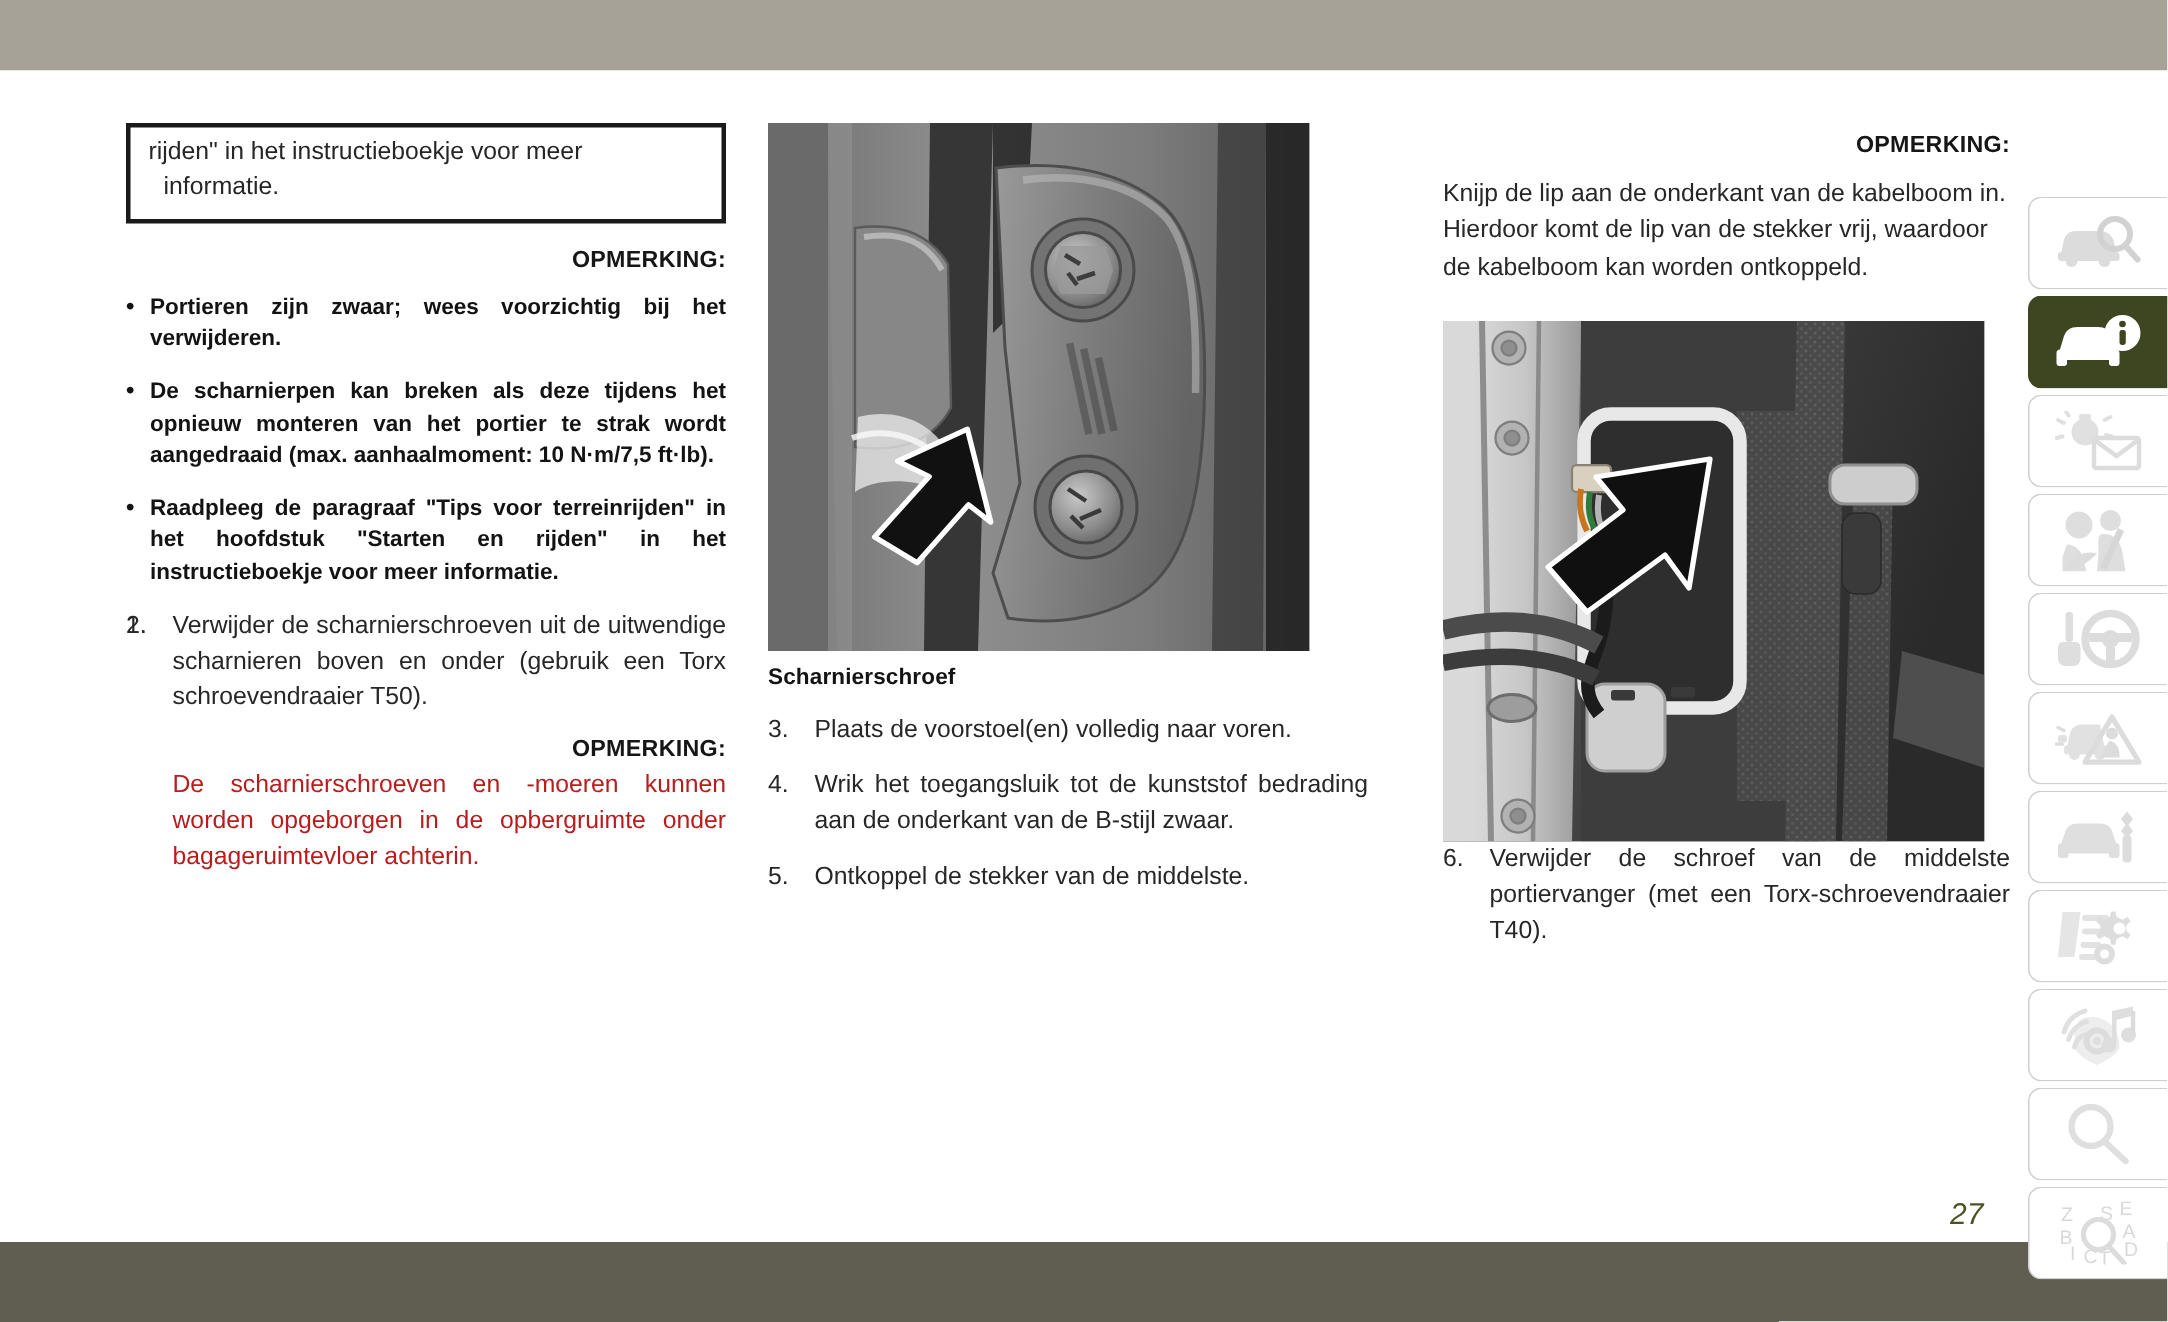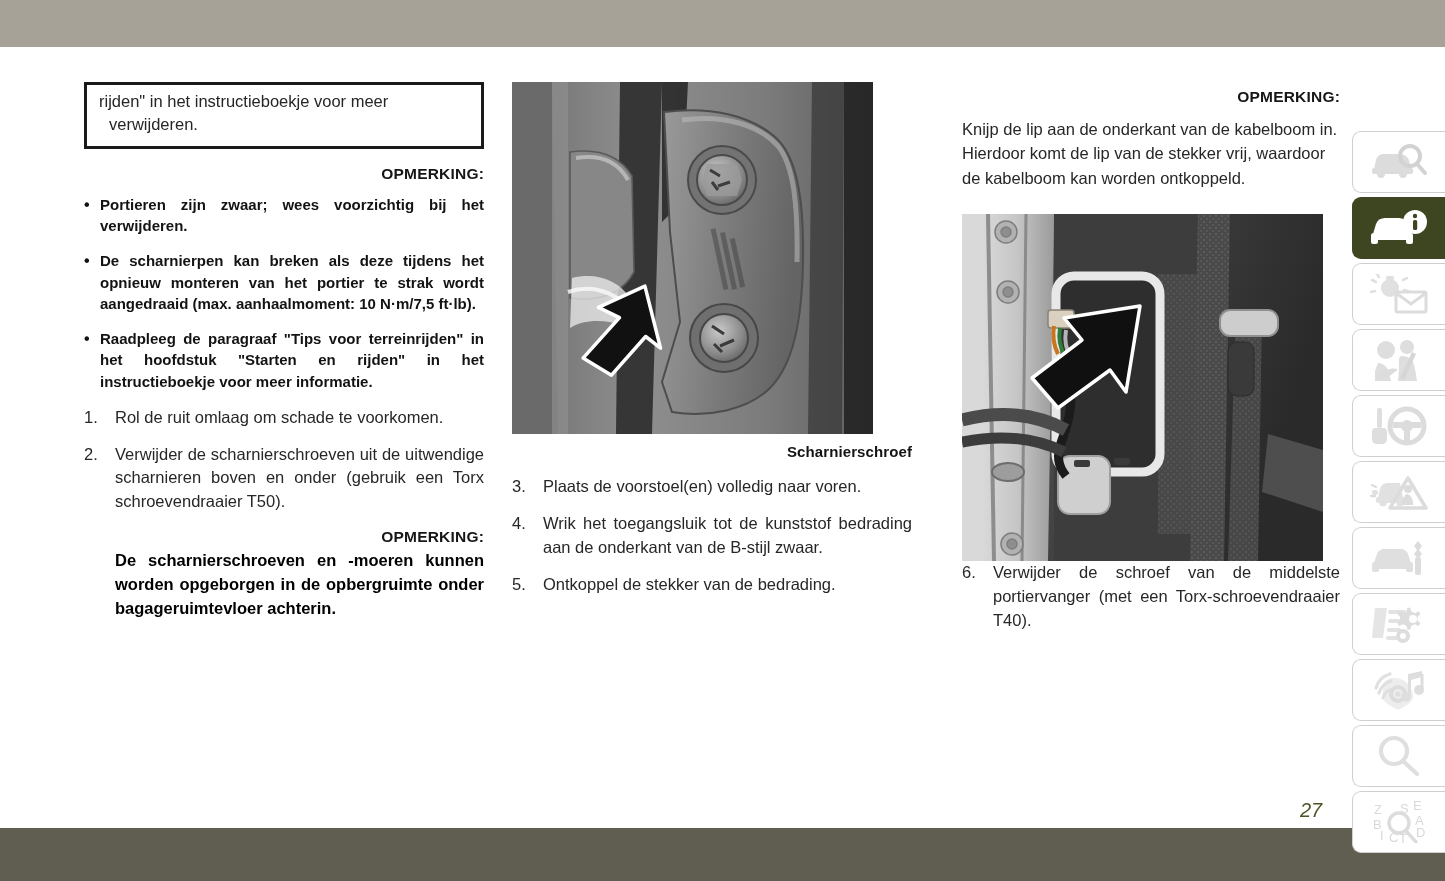--- a/index.html
+++ b/index.html
@@ -95,34 +95,33 @@
   ol.steps > li.nojust{ text-align:left; }
 
   .sub-note{
     margin-top:14px;
     padding-left:31px;
   }
   .sub-note .note-head{ margin:0 0 3px 0; }
   .sub-note p{
     font-size:16.5px;
     line-height:1.45;
-    color:#000000;
+    color:#b91c1c;
     text-align:justify;
-    font-weight:bold;
   }
 
   .para{
     font-size:16.5px;
     line-height:1.47;
     color:#272727;
     margin-bottom:24px;
   }
 
   .caption{
-    text-align:right;
+    text-align:left;
     font-weight:bold;
     font-size:15px;
     color:#141414;
     margin:9px 0 15px 0;
     letter-spacing:.1px;
   }
 
   
   .photo{ position:relative; overflow:hidden; background:#8d8d8d; }
   .photo svg{ display:block; }
@@ -165,36 +164,35 @@
 <div class="band-top"></div>
 <div class="band-bottom"></div>
 
 <div class="page">
 
   <div class="col col1">
 
     <div class="warn-box">
       <div class="warn-body">
         <span>rijden" in het instructieboekje voor meer</span>
-        <span class="ind">verwijderen.</span>
+        <span class="ind">informatie.</span>
       </div>
     </div>
 
     <div class="note-head">OPMERKING:</div>
 
     <ul class="bullets">
       <li>Portieren zijn zwaar; wees voorzichtig bij het verwijderen.</li>
       <li>De scharnierpen kan breken als deze tijdens het opnieuw monteren van het portier te strak wordt aangedraaid (max. aanhaalmoment: 10 N·m/7,5 ft·lb).</li>
       <li>Raadpleeg de paragraaf "Tips voor terreinrijden" in het hoofdstuk "Starten en rijden" in het instructieboekje voor meer informatie.</li>
     </ul>
 
     <ol class="steps">
       <li>
         <span class="num">1.</span>
-        <span>Rol de ruit omlaag om schade te voorkomen.</span>
       </li>
       <li>
         <span class="num">2.</span>
         <span>Verwijder de scharnierschroeven uit de uitwendige scharnieren boven en onder (gebruik een Torx schroevendraaier T50).</span>
       </li>
     </ol>
 
     <div class="sub-note">
       <div class="note-head">OPMERKING:</div>
       <p>De scharnierschroeven en -moeren kunnen worden opgeborgen in de opbergruimte onder bagageruimtevloer achterin.</p>
@@ -269,21 +267,21 @@
       <li>
         <span class="num">3.</span>
         <span>Plaats de voorstoel(en) volledig naar voren.</span>
       </li>
       <li>
         <span class="num">4.</span>
         <span>Wrik het toegangsluik tot de kunststof bedrading aan de onderkant van de B-stijl zwaar.</span>
       </li>
       <li class="nojust">
         <span class="num">5.</span>
-        <span>Ontkoppel de stekker van de bedrading.</span>
+        <span>Ontkoppel de stekker van de middelste.</span>
       </li>
     </ol>
 
   </div>
 
   <div class="col col3">
 
     <div class="note-head">OPMERKING:</div>
 
     <p class="para">Knijp de lip aan de onderkant van de kabelboom in. Hierdoor komt de lip van de stekker vrij, waardoor de kabelboom kan worden ontkoppeld.</p>

